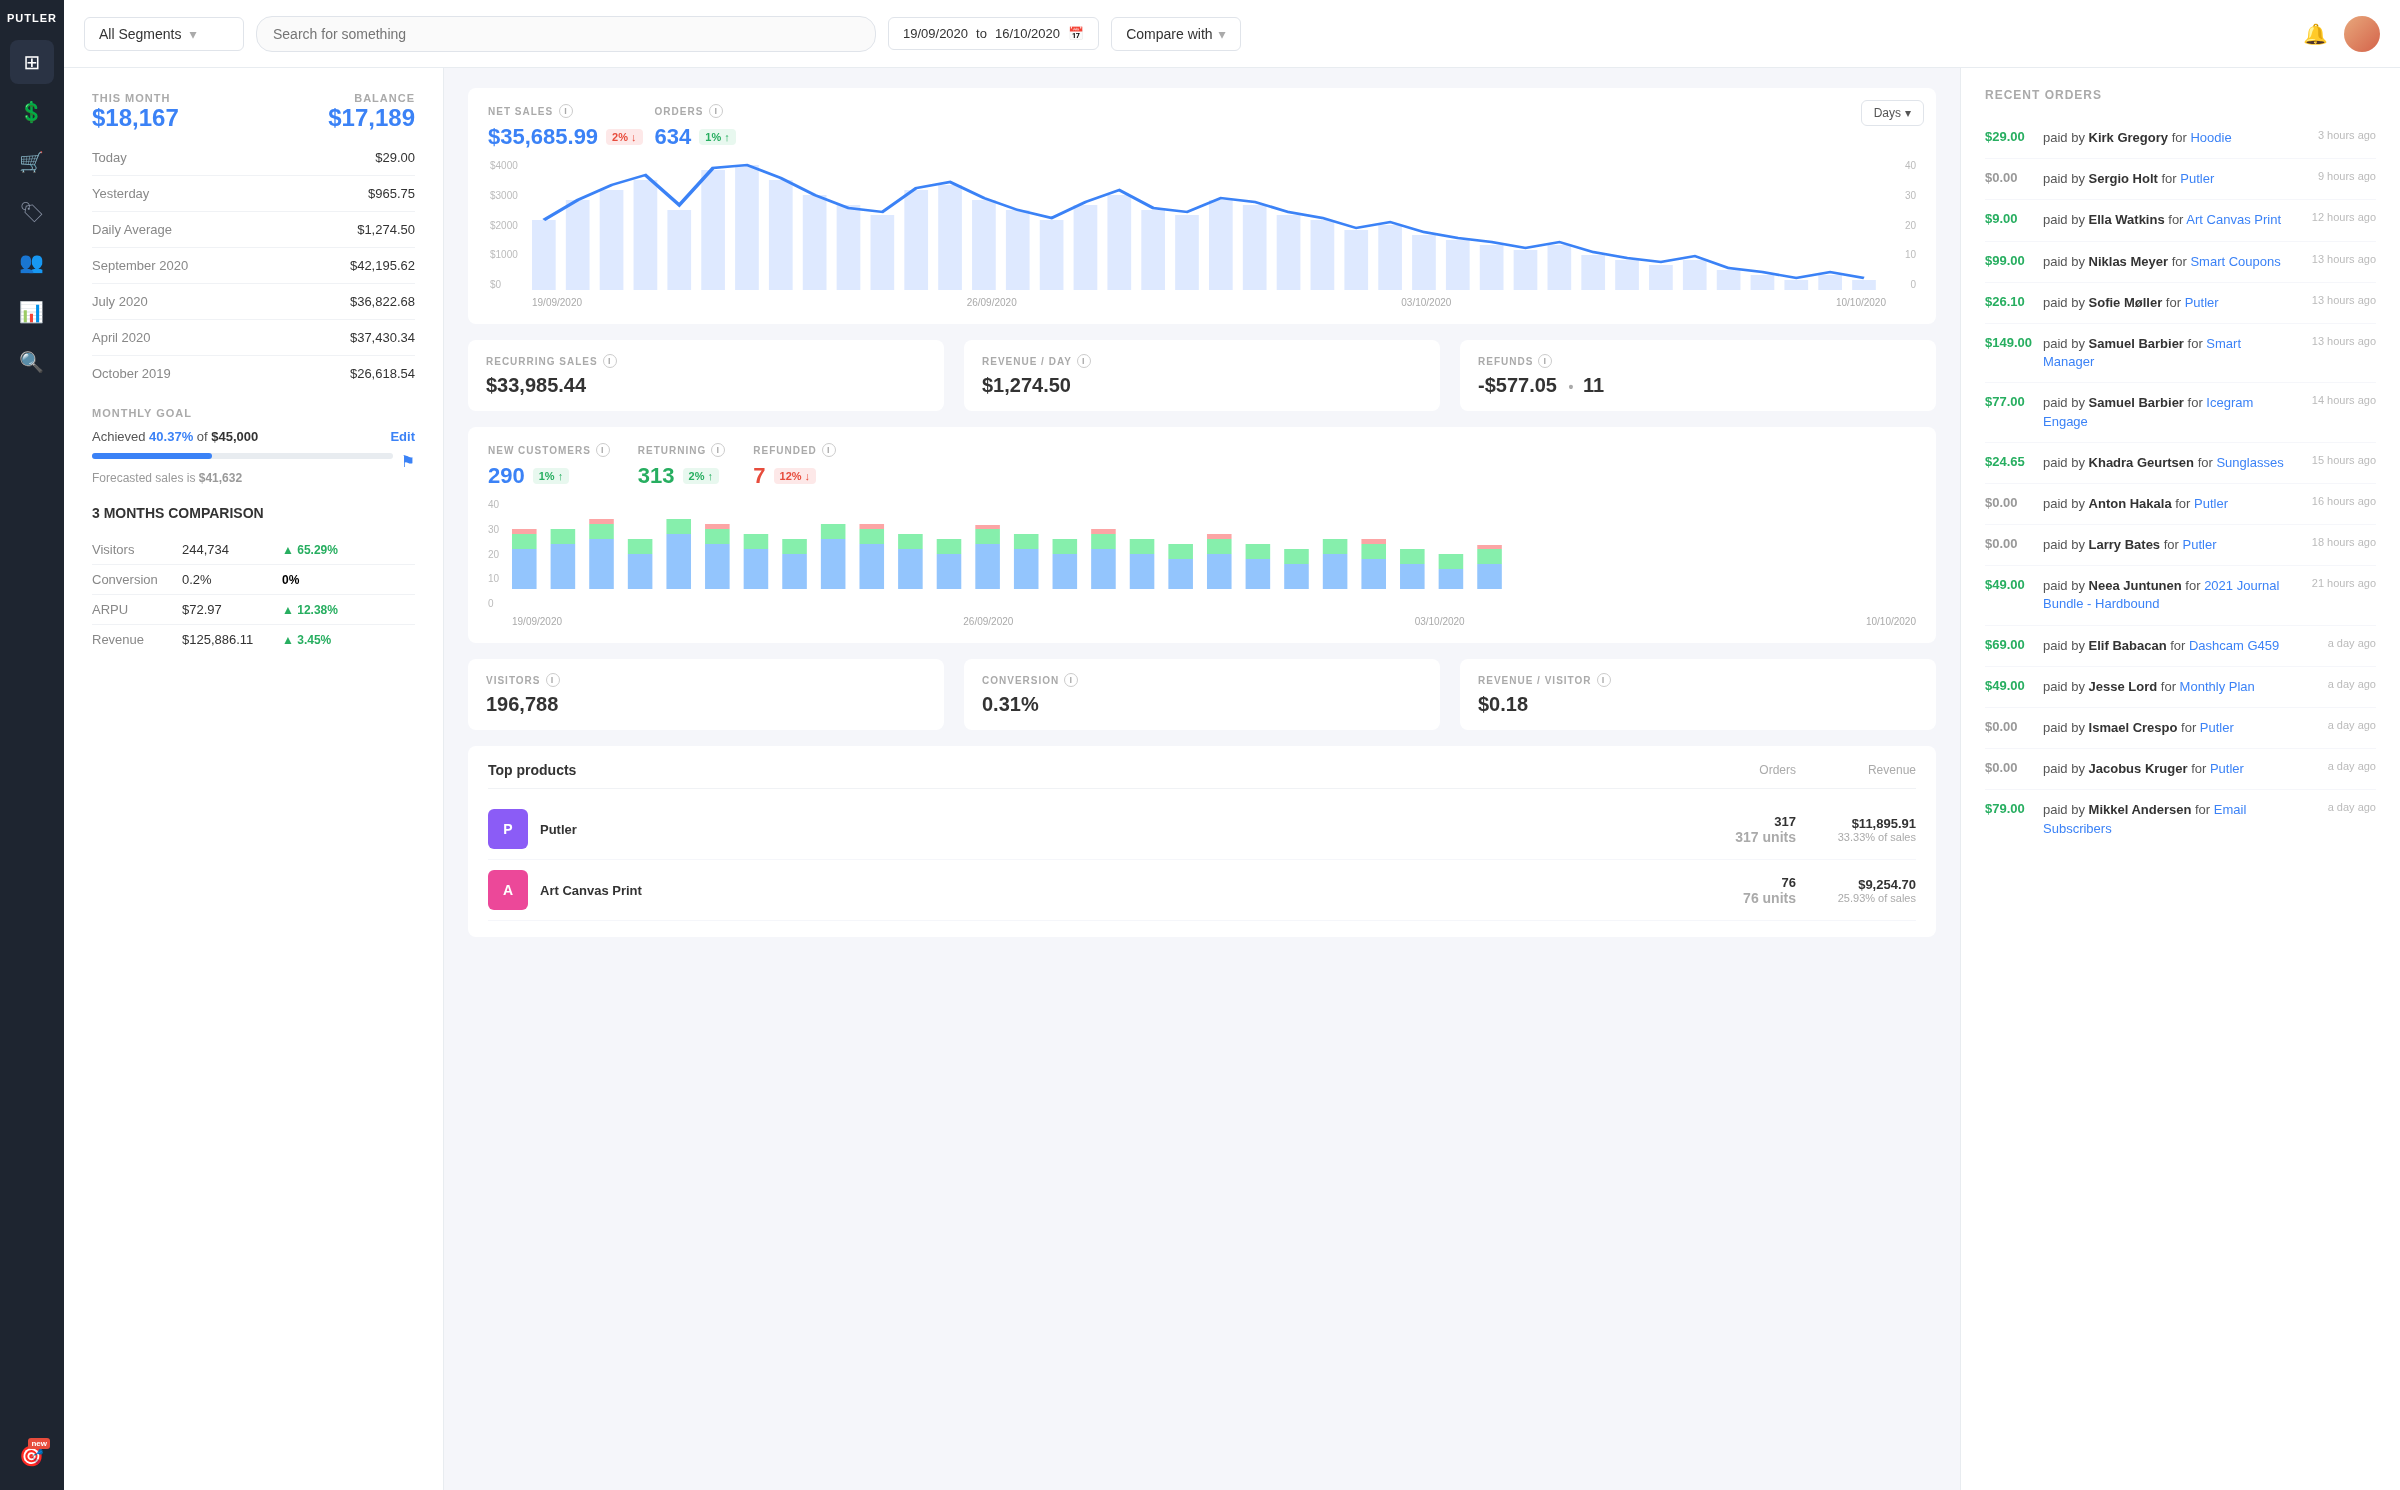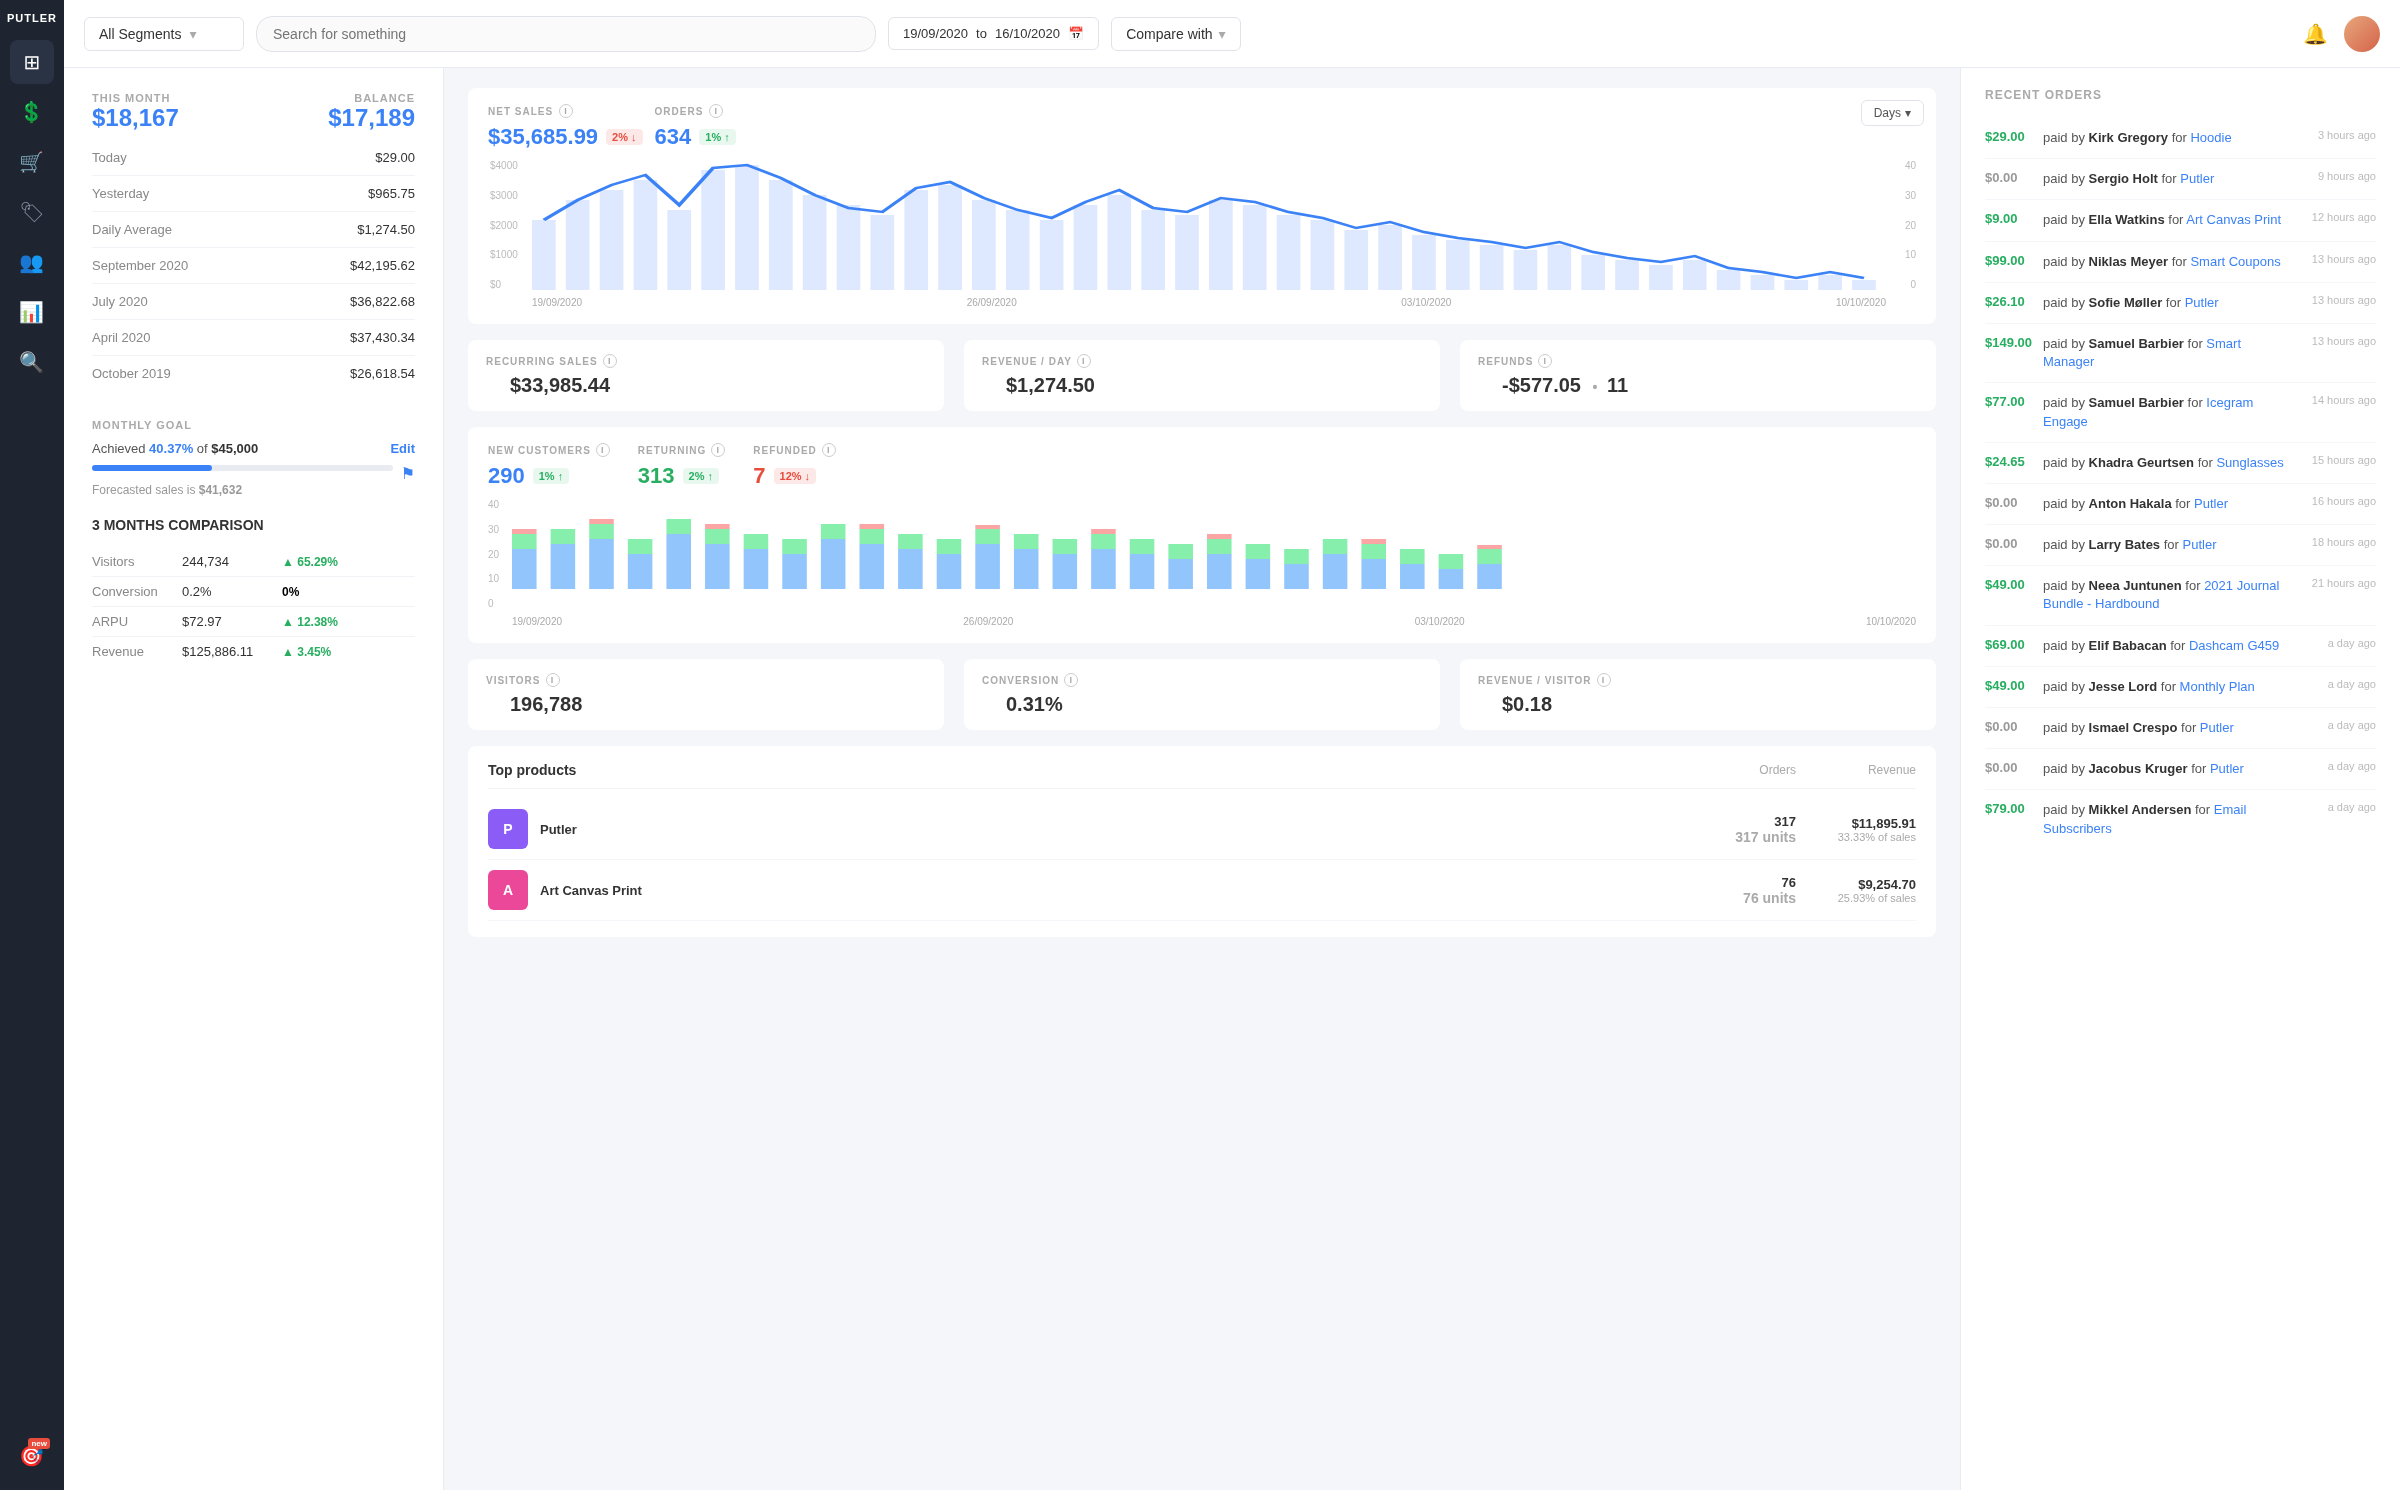--- a/index.html
+++ b/index.html
@@ -31,21 +31,21 @@
     
     .left-panel { width: 380px; background: #fff; border-right: 1px solid #e8ecf0; padding: 24px 28px; overflow-y: auto; flex-shrink: 0; }
     .this-month-label { font-size: 11px; font-weight: 600; color: #aaa; letter-spacing: 1px; text-transform: uppercase; }
     .balance-label { font-size: 11px; font-weight: 600; color: #aaa; letter-spacing: 1px; text-transform: uppercase; }
     .stats-header { display: flex; justify-content: space-between; align-items: center; margin-bottom: 8px; }
     .big-number { font-size: 24px; font-weight: 700; color: #3b82f6; }
     .stats-row { display: flex; justify-content: space-between; align-items: center; padding: 10px 0; border-bottom: 1px solid #f0f2f5; }
     .stats-row:last-child { border-bottom: none; }
     .stats-label { color: #888; font-size: 13px; }
     .stats-value { color: #333; font-size: 13px; font-weight: 500; }
-    .monthly-goal { margin-top: 28px; }
+    .monthly-goal { margin-top: 16px; }
     .goal-title { font-size: 11px; font-weight: 700; color: #aaa; letter-spacing: 1px; text-transform: uppercase; margin-bottom: 10px; }
     .goal-row { display: flex; align-items: center; justify-content: space-between; margin-bottom: 8px; }
     .goal-text { font-size: 13px; color: #555; }
     .goal-highlight { color: #3b82f6; font-weight: 700; }
     .goal-amount { color: #333; font-weight: 600; }
     .edit-link { color: #3b82f6; font-size: 13px; cursor: pointer; font-weight: 600; }
     .progress-bar-wrap { position: relative; background: #e8ecf0; border-radius: 4px; height: 6px; margin-bottom: 12px; }
     .progress-bar-fill { background: #3b82f6; height: 6px; border-radius: 4px; }
     .flag-icon { color: #3b82f6; font-size: 16px; }
     .forecasted { font-size: 12px; color: #999; margin-bottom: 20px; }
@@ -63,21 +63,21 @@
     .metric-label { font-size: 10px; font-weight: 700; color: #aaa; letter-spacing: 1px; text-transform: uppercase; margin-bottom: 6px; display: flex; align-items: center; gap: 6px; }
     .metric-value { font-size: 22px; font-weight: 700; color: #3b82f6; display: flex; align-items: center; gap: 8px; }
     .badge-change { font-size: 11px; font-weight: 600; padding: 2px 6px; border-radius: 4px; display: flex; align-items: center; gap: 2px; }
     .badge-red { background: #fde8e8; color: #e74c3c; }
     .badge-green { background: #e8f8ef; color: #27ae60; }
     .days-btn { position: absolute; top: 12px; right: 12px; padding: 5px 12px; border: 1px solid #e0e4ea; border-radius: 6px; font-size: 12px; color: #555; cursor: pointer; background: #fff; display: flex; align-items: center; gap: 4px; }
     .chart-labels { display: flex; justify-content: space-between; padding: 4px 0 0; font-size: 10px; color: #aaa; }
     .secondary-metrics { display: flex; gap: 20px; margin-bottom: 16px; }
     .sm-card { background: #fff; border-radius: 8px; padding: 14px 18px; flex: 1; }
     .sm-label { font-size: 10px; font-weight: 700; color: #aaa; letter-spacing: 1px; text-transform: uppercase; margin-bottom: 6px; display: flex; align-items: center; gap: 5px; }
-    .sm-value { font-size: 20px; font-weight: 700; color: #333; margin-left: 24px; }
+    .sm-value { font-size: 20px; font-weight: 700; color: #333; }
     .customers-row { display: flex; gap: 20px; margin-bottom: 16px; }
     .cust-label { font-size: 10px; font-weight: 700; color: #aaa; letter-spacing: 1px; text-transform: uppercase; margin-bottom: 6px; display: flex; align-items: center; gap: 5px; }
     .cust-value { font-size: 22px; font-weight: 700; display: flex; align-items: center; gap: 8px; }
     .cust-blue { color: #3b82f6; }
     .cust-green { color: #27ae60; }
     .cust-red { color: #e74c3c; }
     .visitors-row { display: flex; gap: 20px; margin-bottom: 16px; }
     .vis-card { background: #fff; border-radius: 8px; padding: 14px 18px; flex: 1; }
     .top-products { background: #fff; border-radius: 8px; padding: 16px 20px; }
     .tp-header { display: flex; align-items: center; padding-bottom: 10px; border-bottom: 1px solid #f0f2f5; margin-bottom: 10px; }

